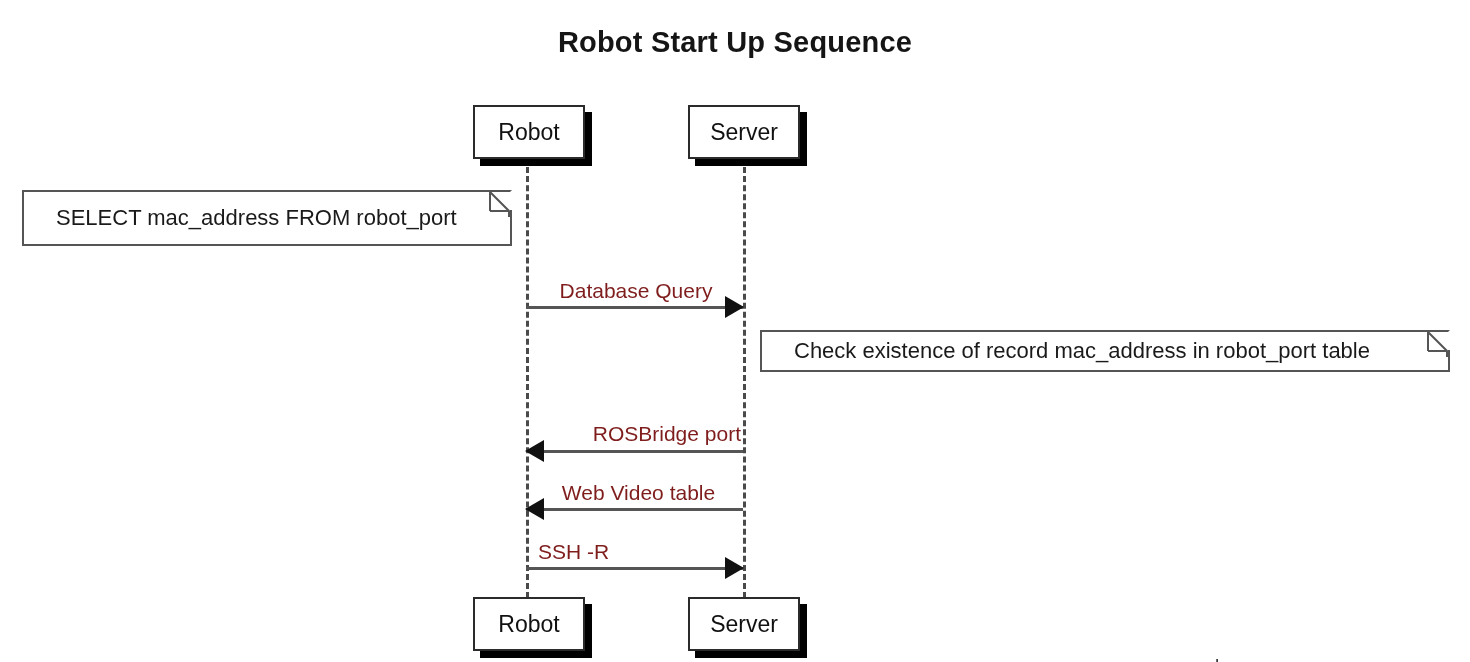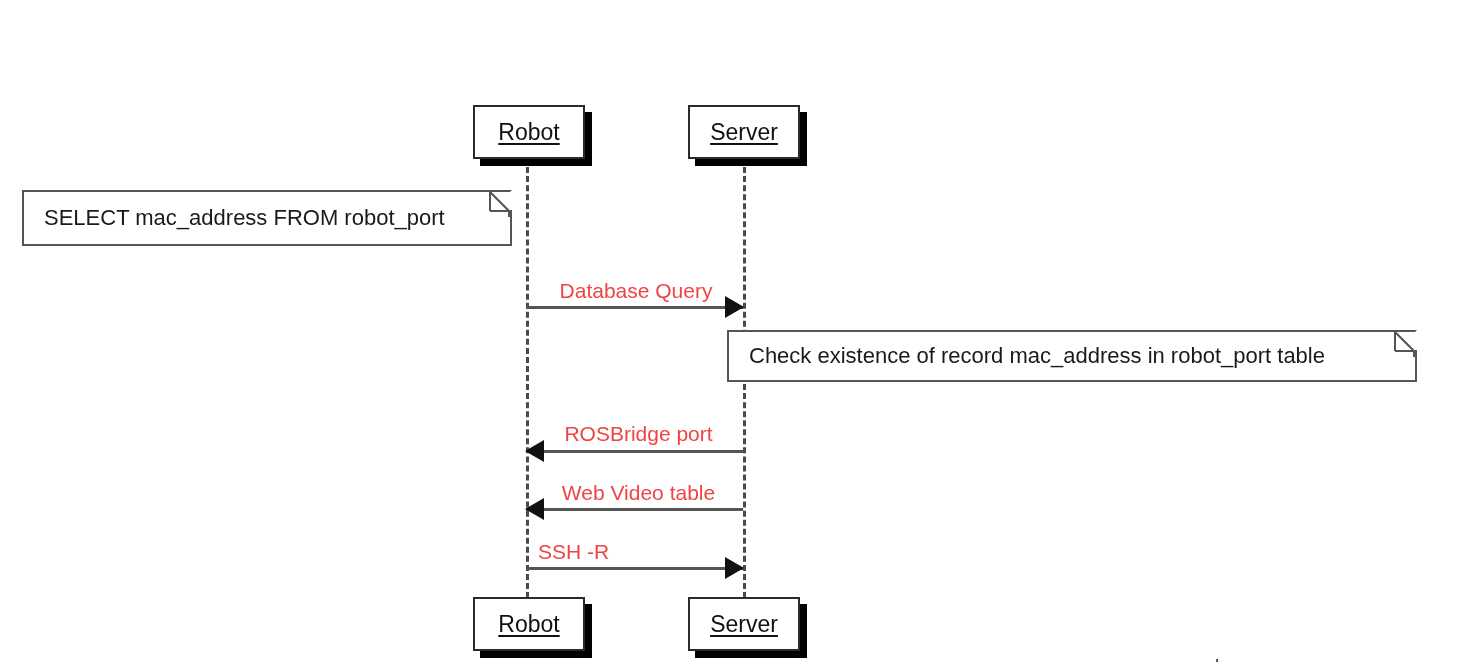--- a/index.html
+++ b/index.html
@@ -47,21 +47,20 @@
     background: #ffffff;
     border: 2px solid #2b2b2b;
     box-shadow: 7px 7px 0 0 #000000;
     display: flex;
     align-items: center;
     justify-content: center;
   }
   .actor-label {
     font-size: 23px;
     color: #111111;
-    text-decoration: underline;
     text-underline-offset: 3px;
     white-space: nowrap;
   }
 
   
   .note {
     position: absolute;
     box-sizing: border-box;
     background: #ffffff;
     border: 2px solid #555555;
@@ -81,21 +80,21 @@
     position: absolute;
     top: -1px;
     right: -1px;
     width: 28px;
     height: 28px;
     pointer-events: none;
   }
   .note-text {
     font-size: 22px;
     color: #1a1a1a;
-    padding-left: 20px;
+    padding-left: 32px;
     padding-right: 14px;
     white-space: nowrap;
   }
 
   
   .msg {
     position: absolute;
     height: 0;
     border-top: 3px solid #555555;
   }
@@ -110,38 +109,39 @@
     border-left: 19px solid #111111;
   }
   .msg-head.left {
     border-top: 11px solid transparent;
     border-bottom: 11px solid transparent;
     border-right: 19px solid #111111;
   }
   .msg-label {
     position: absolute;
     font-size: 21px;
-    color: #ef4444;
+    color: #7f1d1d;
     white-space: nowrap;
   }
 
   
   .cutoff-text {
     position: absolute;
     font-size: 19px;
     color: #303030;
     white-space: nowrap;
     overflow: hidden;
   }
 </style>
 </head>
 <body>
 
 <div id="canvas">
 
+  <div class="diagram-title">Robot Start Up Sequence</div>
 
   <div class="lifeline" style="left:526px; top:158px; height:440px;"></div>
   <div class="lifeline" style="left:743px; top:158px; height:440px;"></div>
 
   <div class="actor-box" style="left:473px; top:105px; width:112px; height:54px;">
     <span class="actor-label">Robot</span>
   </div>
 
   <div class="actor-box" style="left:688px; top:105px; width:112px; height:54px;">
     <span class="actor-label">Server</span>
@@ -158,40 +158,40 @@
   <div class="note" style="left:22px; top:190px; width:490px; height:56px;">
     <span class="note-text">SELECT mac_address FROM robot_port</span>
     <span class="note-fold-tri"></span>
     <svg class="note-fold-edge" viewBox="0 0 28 28">
       <polyline points="7,1 26,20 26,26" fill="none" stroke="#555555" stroke-width="2"></polyline>
       <line x1="7" y1="1" x2="7" y2="20" stroke="#555555" stroke-width="2"></line>
       <line x1="7" y1="20" x2="26" y2="20" stroke="#555555" stroke-width="2"></line>
     </svg>
   </div>
 
-  <div class="note" style="left:727px; top:330px; width:690px; height:52px;">
+  <div class="note" style="left:760px; top:330px; width:690px; height:42px;">
     <span class="note-text">Check existence of record mac_address in robot_port table</span>
     <span class="note-fold-tri"></span>
     <svg class="note-fold-edge" viewBox="0 0 28 28">
       <polyline points="7,1 26,20 26,26" fill="none" stroke="#555555" stroke-width="2"></polyline>
       <line x1="7" y1="1" x2="7" y2="20" stroke="#555555" stroke-width="2"></line>
       <line x1="7" y1="20" x2="26" y2="20" stroke="#555555" stroke-width="2"></line>
     </svg>
   </div>
 
   <div>
     <div class="msg" style="left:526px; top:306px; width:217px;"></div>
     <div class="msg-head right" style="left:725px; top:296px;"></div>
     <div class="msg-label" style="left:536px; top:279px; width:200px; text-align:center;">Database Query</div>
   </div>
 
   <div>
     <div class="msg" style="left:526px; top:450px; width:217px;"></div>
     <div class="msg-head left" style="left:525px; top:440px;"></div>
-    <div class="msg-label" style="left:536px; top:422px; width:205px; text-align:center;">ROSBridge port</div>
+    <div class="msg-label" style="left:536px; top:422px; width:205px; text-align:right;">ROSBridge port</div>
   </div>
 
   <div>
     <div class="msg" style="left:526px; top:508px; width:217px;"></div>
     <div class="msg-head left" style="left:525px; top:498px;"></div>
     <div class="msg-label" style="left:536px; top:481px; width:205px; text-align:center;">Web Video table</div>
   </div>
 
   <div>
     <div class="msg" style="left:526px; top:567px; width:217px;"></div>

